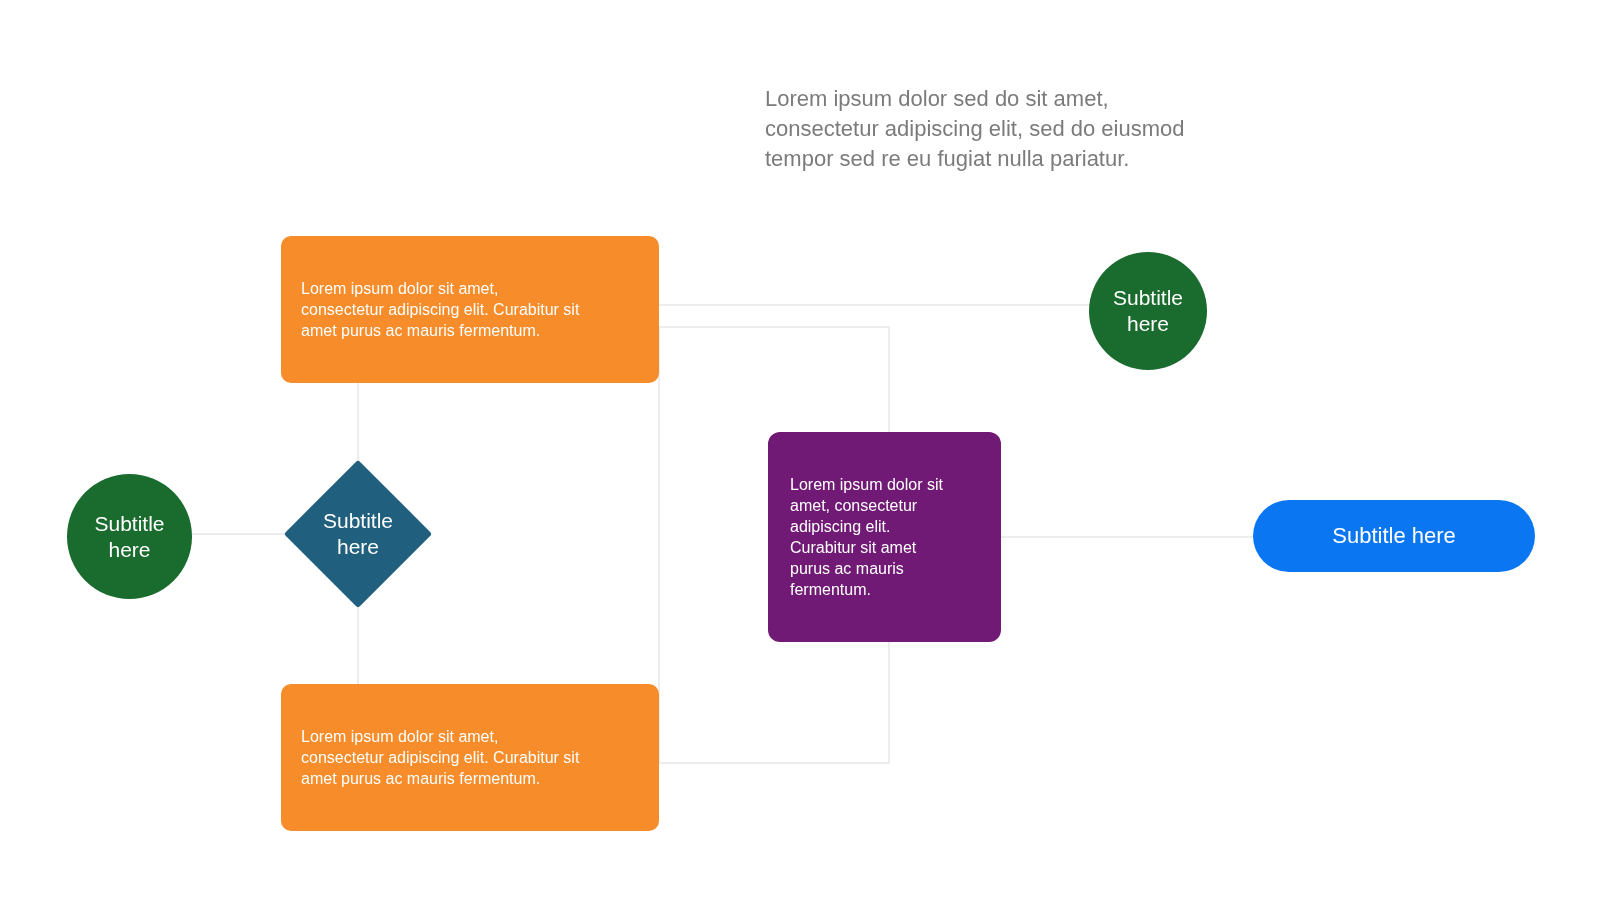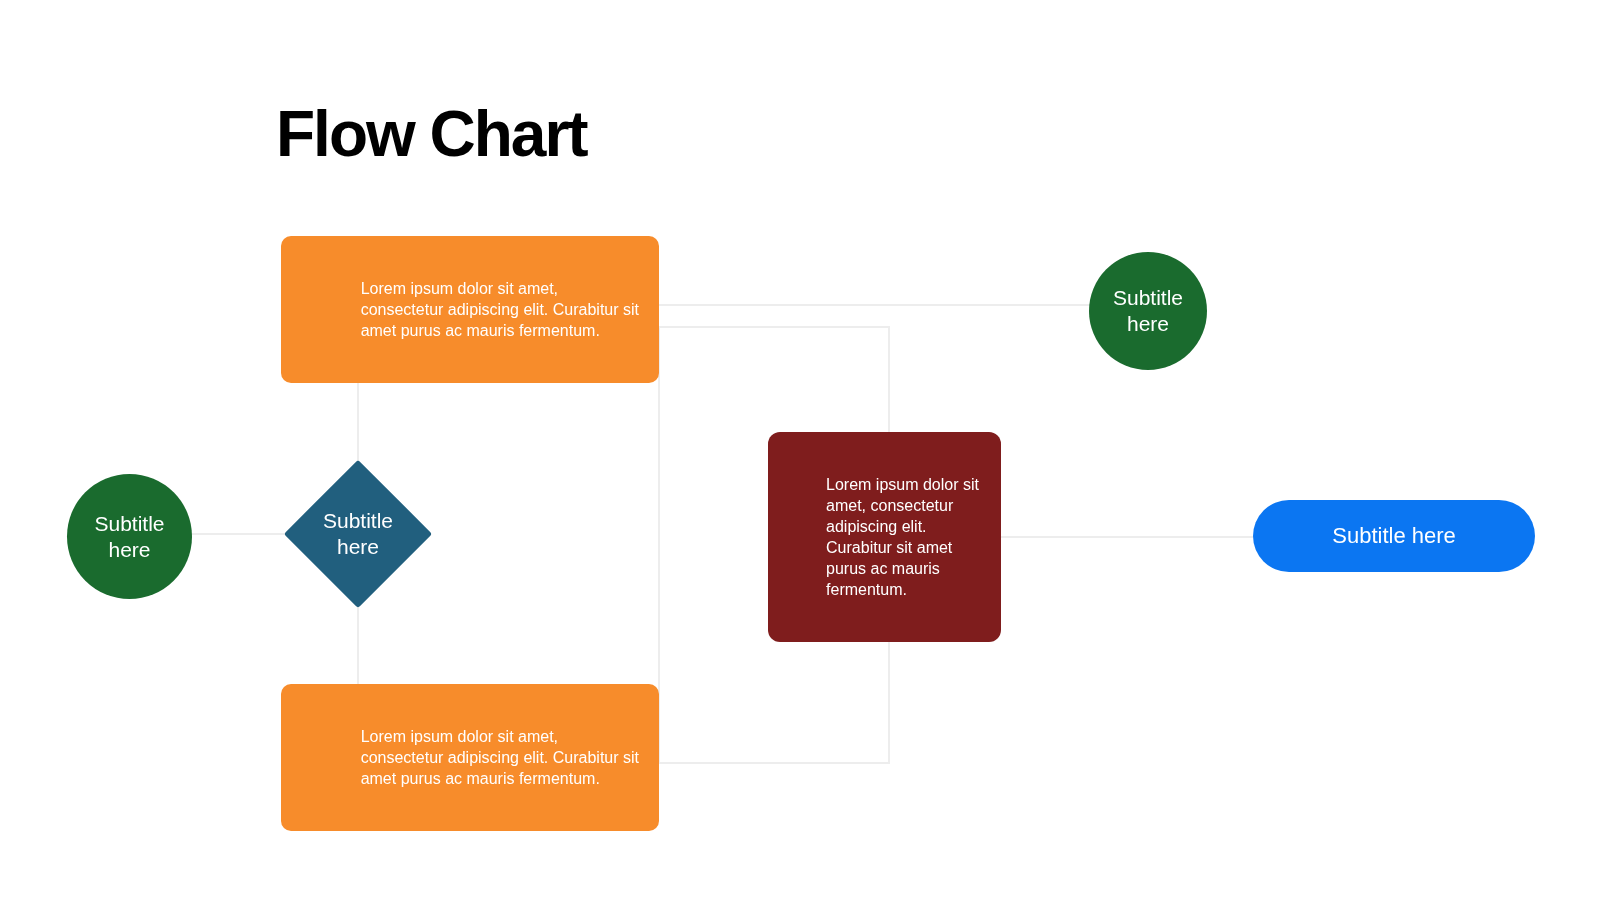--- a/index.html
+++ b/index.html
@@ -60,21 +60,20 @@
   .node {
     position: absolute;
     box-sizing: border-box;
     color: #ffffff;
     z-index: 2;
   }
   .card {
     display: flex;
     align-items: center;
     border-radius: 10px;
-    justify-content: flex-end;
   }
   .card p {
     margin: 0;
     font-size: 16px;
     line-height: 21px;
     white-space: pre-line;
   }
   .orange-box {
     left: 281px;
     width: 378px;
@@ -150,41 +149,43 @@
     align-items: center;
     justify-content: center;
   }
   .pill .subtitle-label { font-size: 22px; white-space: normal; }
 </style>
 </head>
 <body>
 
 <div class="canvas">
 
-  <h1 class="title">Flow Chart</h1>
+  <p class="description">Lorem ipsum dolor sed do sit amet,
+consectetur adipiscing elit, sed do eiusmod
+tempor sed re eu fugiat nulla pariatur.</p>
 
   <div class="connector" style="left:658px; top:304px; width:490px; height:2px;"></div>
   <div class="loop"></div>
   <div class="connector" style="left:130px; top:533px; width:170px; height:2px;"></div>
   <div class="connector" style="left:1001px; top:536px; width:260px; height:2px;"></div>
   <div class="connector" style="left:357px; top:383px; width:2px; height:301px;"></div>
 
   <div class="node card orange-box top" style="background-color: rgb(247, 140, 43);">
     <p>Lorem ipsum dolor sit amet,
 consectetur adipiscing elit. Curabitur sit
 amet purus ac mauris fermentum.</p>
   </div>
 
   <div class="node card orange-box bottom" style="background-color: rgb(247, 140, 43);">
     <p>Lorem ipsum dolor sit amet,
 consectetur adipiscing elit. Curabitur sit
 amet purus ac mauris fermentum.</p>
   </div>
 
-  <div class="node card red-card" style="background-color: #7f1d1d;">
+  <div class="node card red-card" style="background-color: #701a75;">
     <p>Lorem ipsum dolor sit
 amet, consectetur
 adipiscing elit.
 Curabitur sit amet
 purus ac mauris
 fermentum.</p>
   </div>
 
   <div class="node circle left" style="background-color: rgb(26, 107, 46);">
     <span class="subtitle-label">Subtitle

